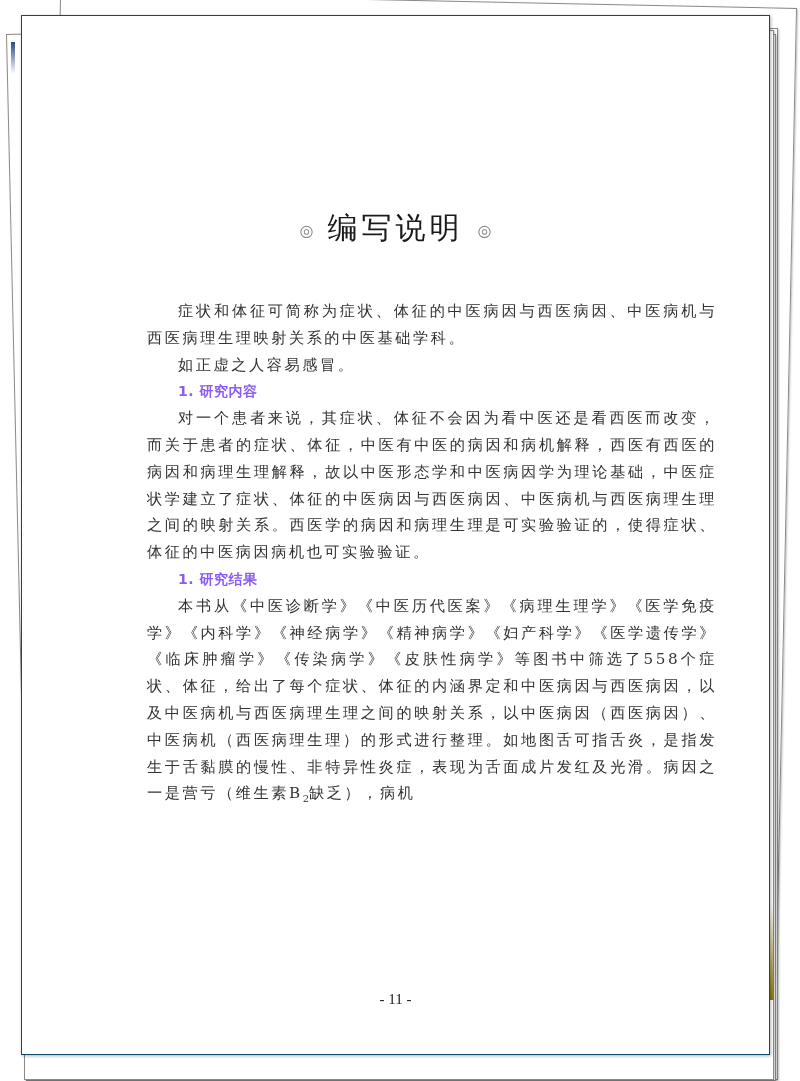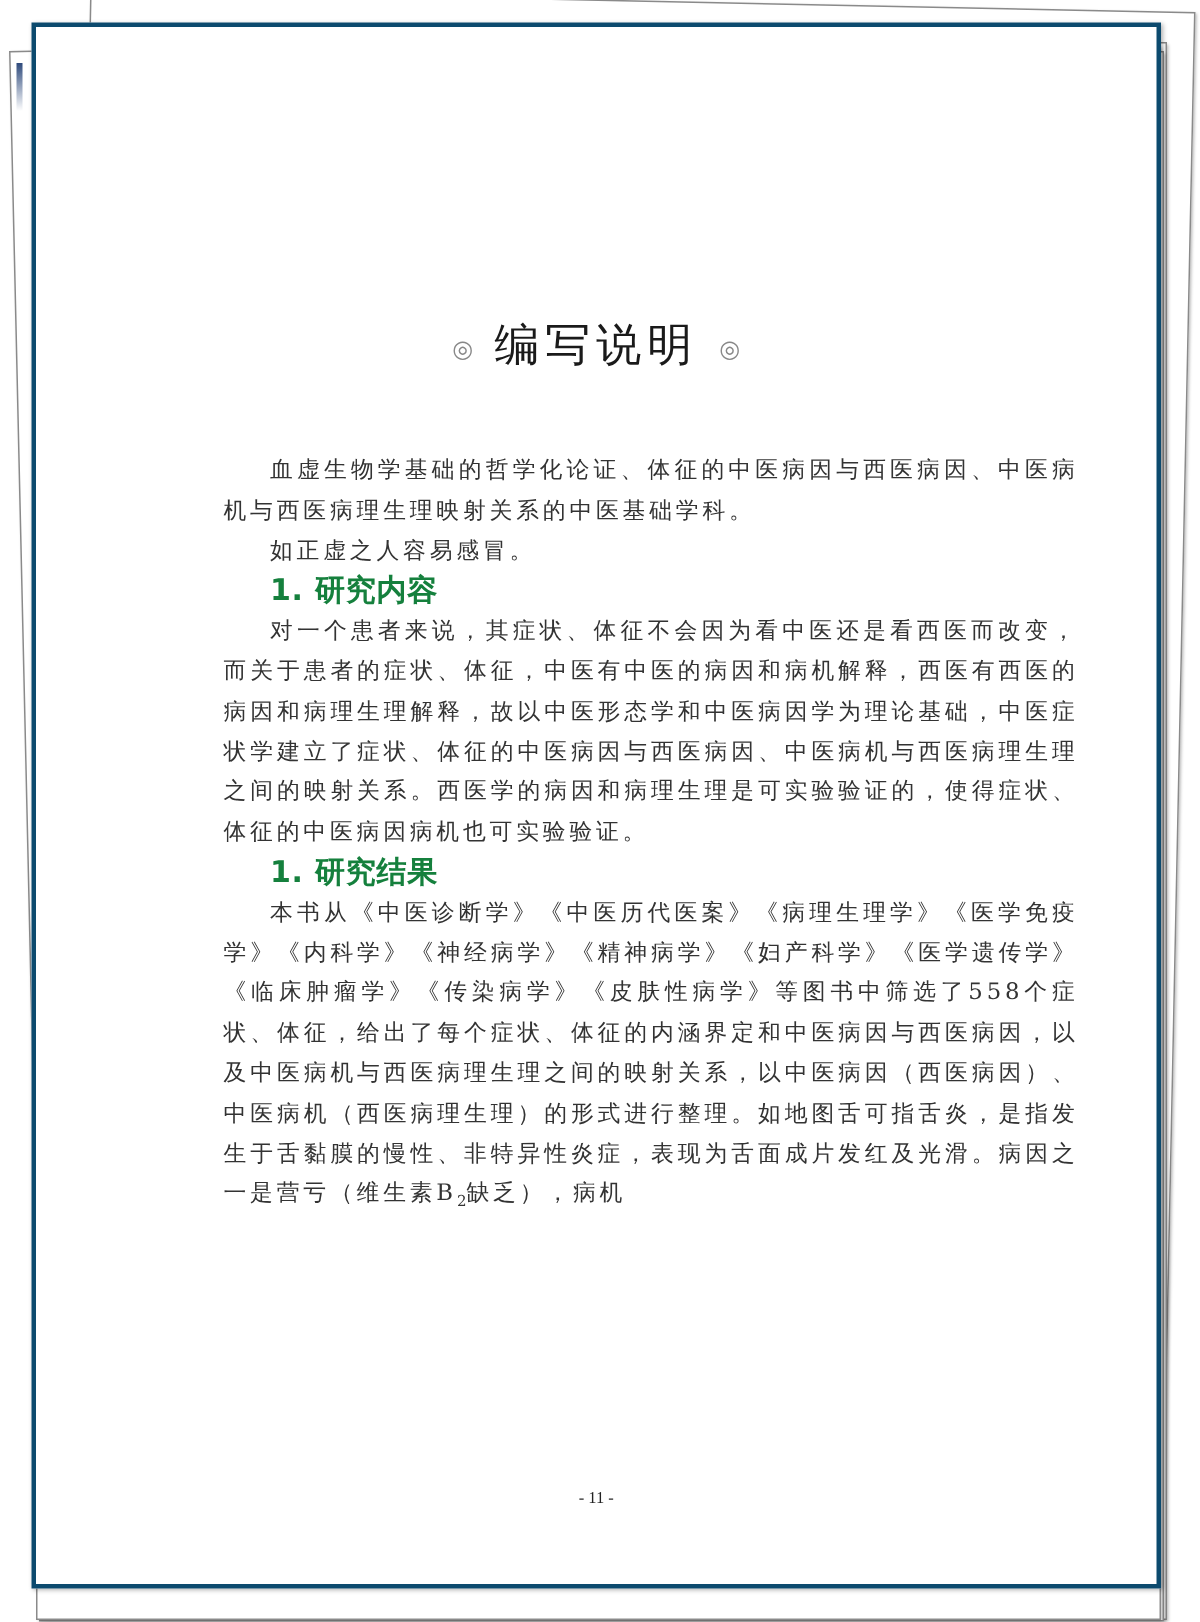--- a/index.html
+++ b/index.html
@@ -26,63 +26,63 @@
   .strip-blue {
     position:absolute; left:11px; top:42px; width:4px; height:32px;
     background:linear-gradient(#2e4a7c, rgba(46,74,124,0));
   }
   .strip-olive {
     position:absolute; left:769px; top:905px; width:5px; height:95px;
     background:linear-gradient(rgba(128,112,10,0), #8a7a10);
   }
   .page {
     position:absolute; left:21px; top:15px; width:747px; height:1038px;
-    background:#fff; border:3px solid #0c4a6e;
+    background:#fff; border:1px solid #0c4a6e;
     box-shadow: 1px 1px 3px rgba(0,0,0,0.3);
   }
   .title {
     position:absolute; left:0; right:0; top:192px; text-align:center;
     font-size:30px; color:#1a1a1a; letter-spacing:4px;
     font-family:"DejaVu Serif", serif;
   }
   .title .orn { font-size:16px; color:#888; vertical-align:middle; margin:0 14px; letter-spacing:0; }
   .body {
     position:absolute; left:125px; width:570px; top:282px;
     font-size:15.2px; line-height:26.8px; color:#333;
     letter-spacing:2.55px; text-align:justify;
   }
   .body p { margin:0; text-indent:31px; }
   .body h3 {
-    margin:0; font-size:20px; font-weight:bold; color:#15803d;
+    margin:0; font-size:14px; font-weight:bold; color:#8b5cf6;
     padding-left:31px; letter-spacing:0.5px;
     font-family:"DejaVu Sans", "Liberation Sans", sans-serif;
   }
   .pagenum {
     position:absolute; left:0; right:0; top:975px; text-align:center;
-    font-size:11px; color:#222; font-family:"Liberation Serif", serif;
+    font-size:15px; color:#222; font-family:"Liberation Serif", serif;
   }
 </style>
 </head>
 <body>
 
 <div class="sheet tilt-right"></div>
 <div class="sheet tilt-left"></div>
 <div class="sheet back1"></div>
 <div class="sheet back2"></div>
 <div class="sheet back3"></div>
 <div class="strip-blue"></div>
 <div class="strip-olive"></div>
 
 <div class="page">
   <div class="title">
     <span class="orn">◎</span><span>编写说明</span><span class="orn">◎</span>
   </div>
 
   <div class="body">
-    <p>血虚生物学基础的哲学化论证、体征的中医病因与西医病因、中医病机与西医病理生理映射关系的中医基础学科。</p>
+    <p>症状和体征可简称为症状、体征的中医病因与西医病因、中医病机与西医病理生理映射关系的中医基础学科。</p>
     <p>如正虚之人容易感冒。</p>
 
     <h3>1. 研究内容</h3>
 
     <p>对一个患者来说，其症状、体征不会因为看中医还是看西医而改变，而关于患者的症状、体征，中医有中医的病因和病机解释，西医有西医的病因和病理生理解释，故以中医形态学和中医病因学为理论基础，中医症状学建立了症状、体征的中医病因与西医病因、中医病机与西医病理生理之间的映射关系。西医学的病因和病理生理是可实验验证的，使得症状、体征的中医病因病机也可实验验证。</p>
 
     <h3>1. 研究结果</h3>
     <p><span>本书从《中医诊断学》《中医历代医案》《病理生理学》《医学免疫学》《内科学》《神经病学》《精神病学》《妇产科学》《医学遗传学》《临床肿瘤学》《传染病学》《皮肤性病学》等图书中筛选了558个症状、体征，给出了每个症状、体征的内涵界定和中医病因与西医病因，以及中医病机与西医病理生理之间的映射关系，以中医病因（西医病因）、中医病机（西医病理生理）的形式进行整理。如地图舌可指舌炎，是指发生于舌黏膜的慢性、非特异性炎症，表现为舌面成片发红及光滑。病因之一是营亏（维生素B</span><sub style="font-size:10px;letter-spacing:0;">2</sub><span>缺乏），病机</span></p>
   </div>
 

